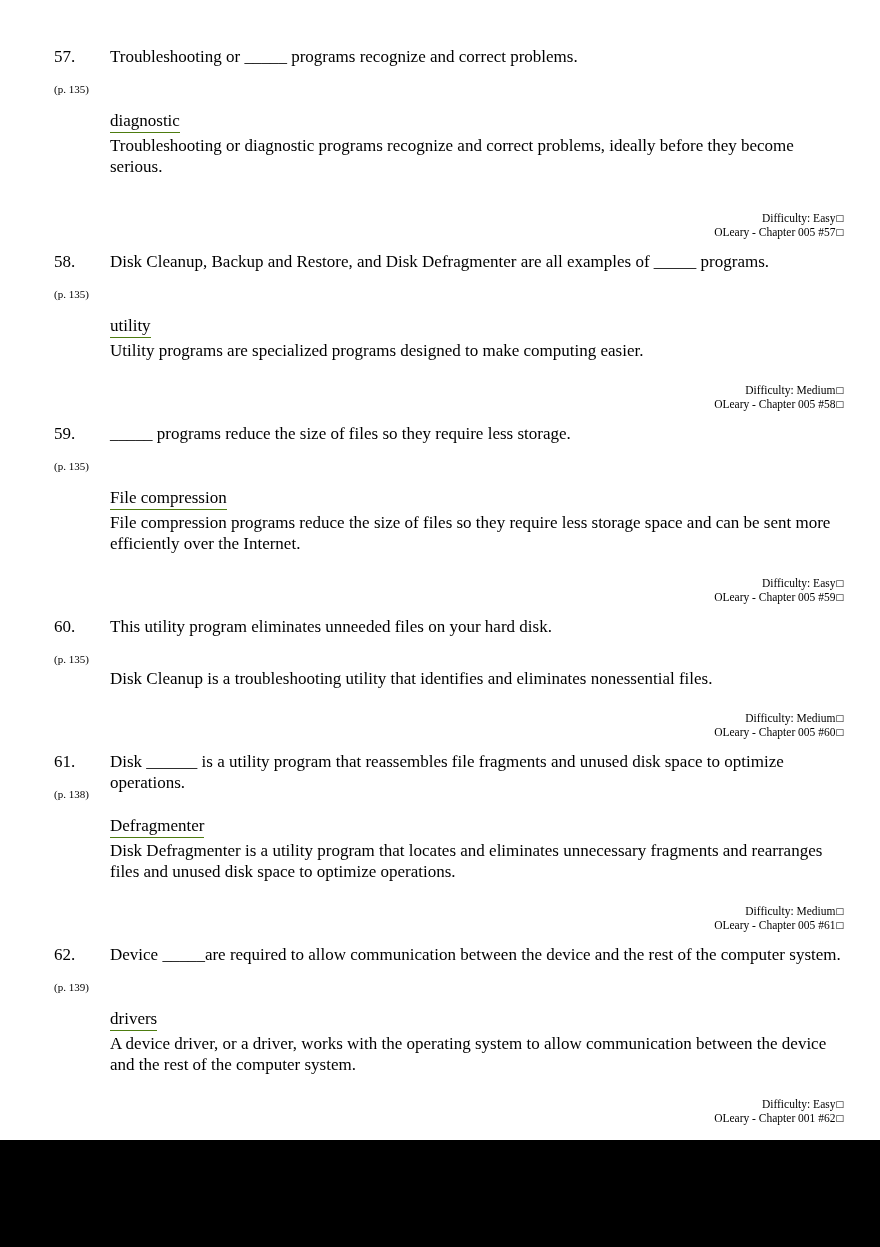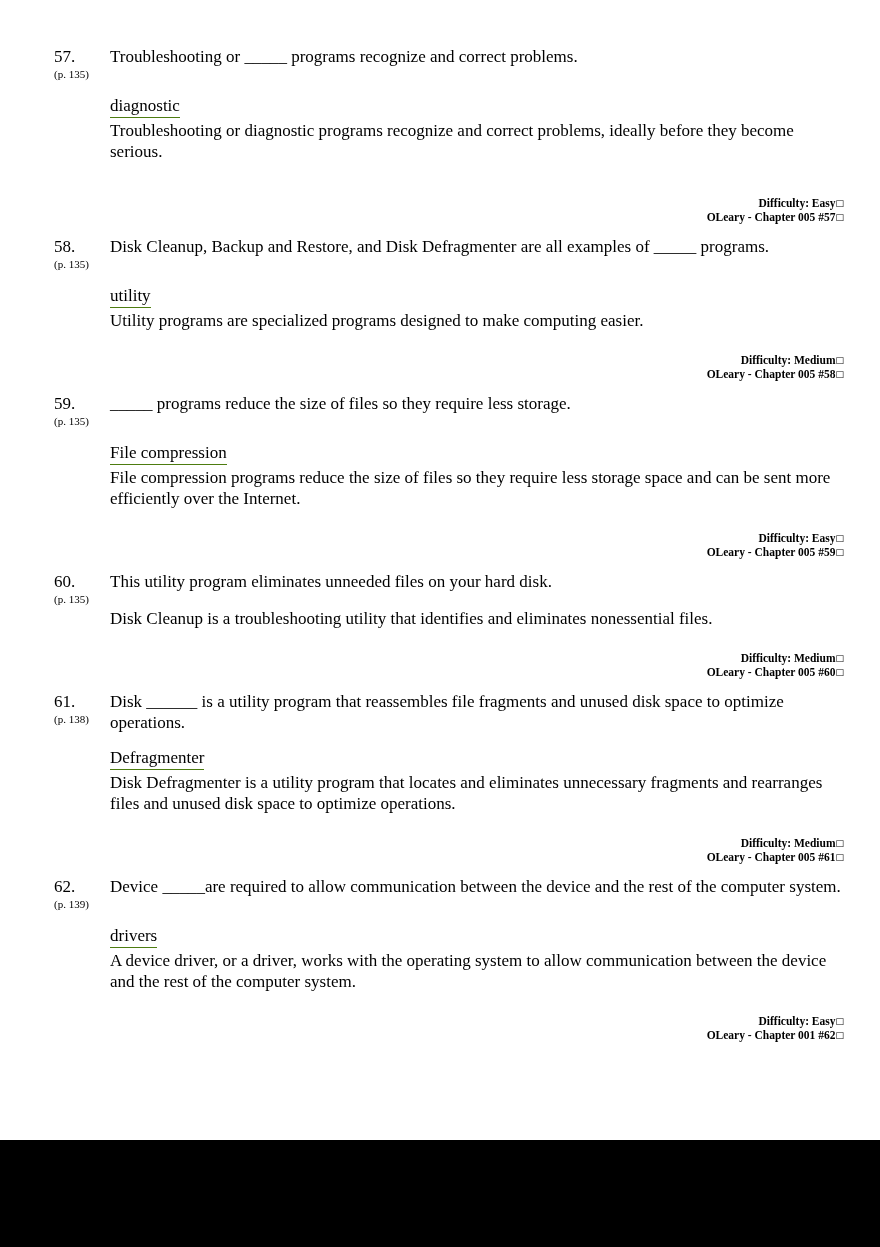--- a/index.html
+++ b/index.html
@@ -45,21 +45,21 @@
     width: 56px;
     flex: 0 0 56px;
   }
   .qnum {
     font-size: 17px;
     line-height: 21px;
   }
   .qpage {
     font-size: 11px;
     line-height: 13px;
-    margin-top: 1px;
+    margin-top: 16px;
   }
   .qtext {
     flex: 1 1 auto;
     font-size: 17px;
     line-height: 21px;
   }
   .answer-wrap {
     margin-left: 56px;
     margin-top: 14px;
   }
@@ -77,21 +77,21 @@
     margin-top: 2px;
     max-width: 740px;
   }
   .meta {
     text-align: right;
     font-size: 11.5px;
     line-height: 14px;
     margin-top: 4px;
     padding-right: 2px;
     font-family: "Liberation Serif", serif;
-    font-weight: bold;
+    font-weight: normal;
   }
   .meta div { white-space: nowrap; }
   .box-glyph {
     font-family: "DejaVu Sans", sans-serif;
     font-size: 9px;
     vertical-align: 1px;
   }
   .spacer-lg { height: 30px; }
   .spacer-md { height: 18px; }
   .spacer-sm { height: 8px; }

